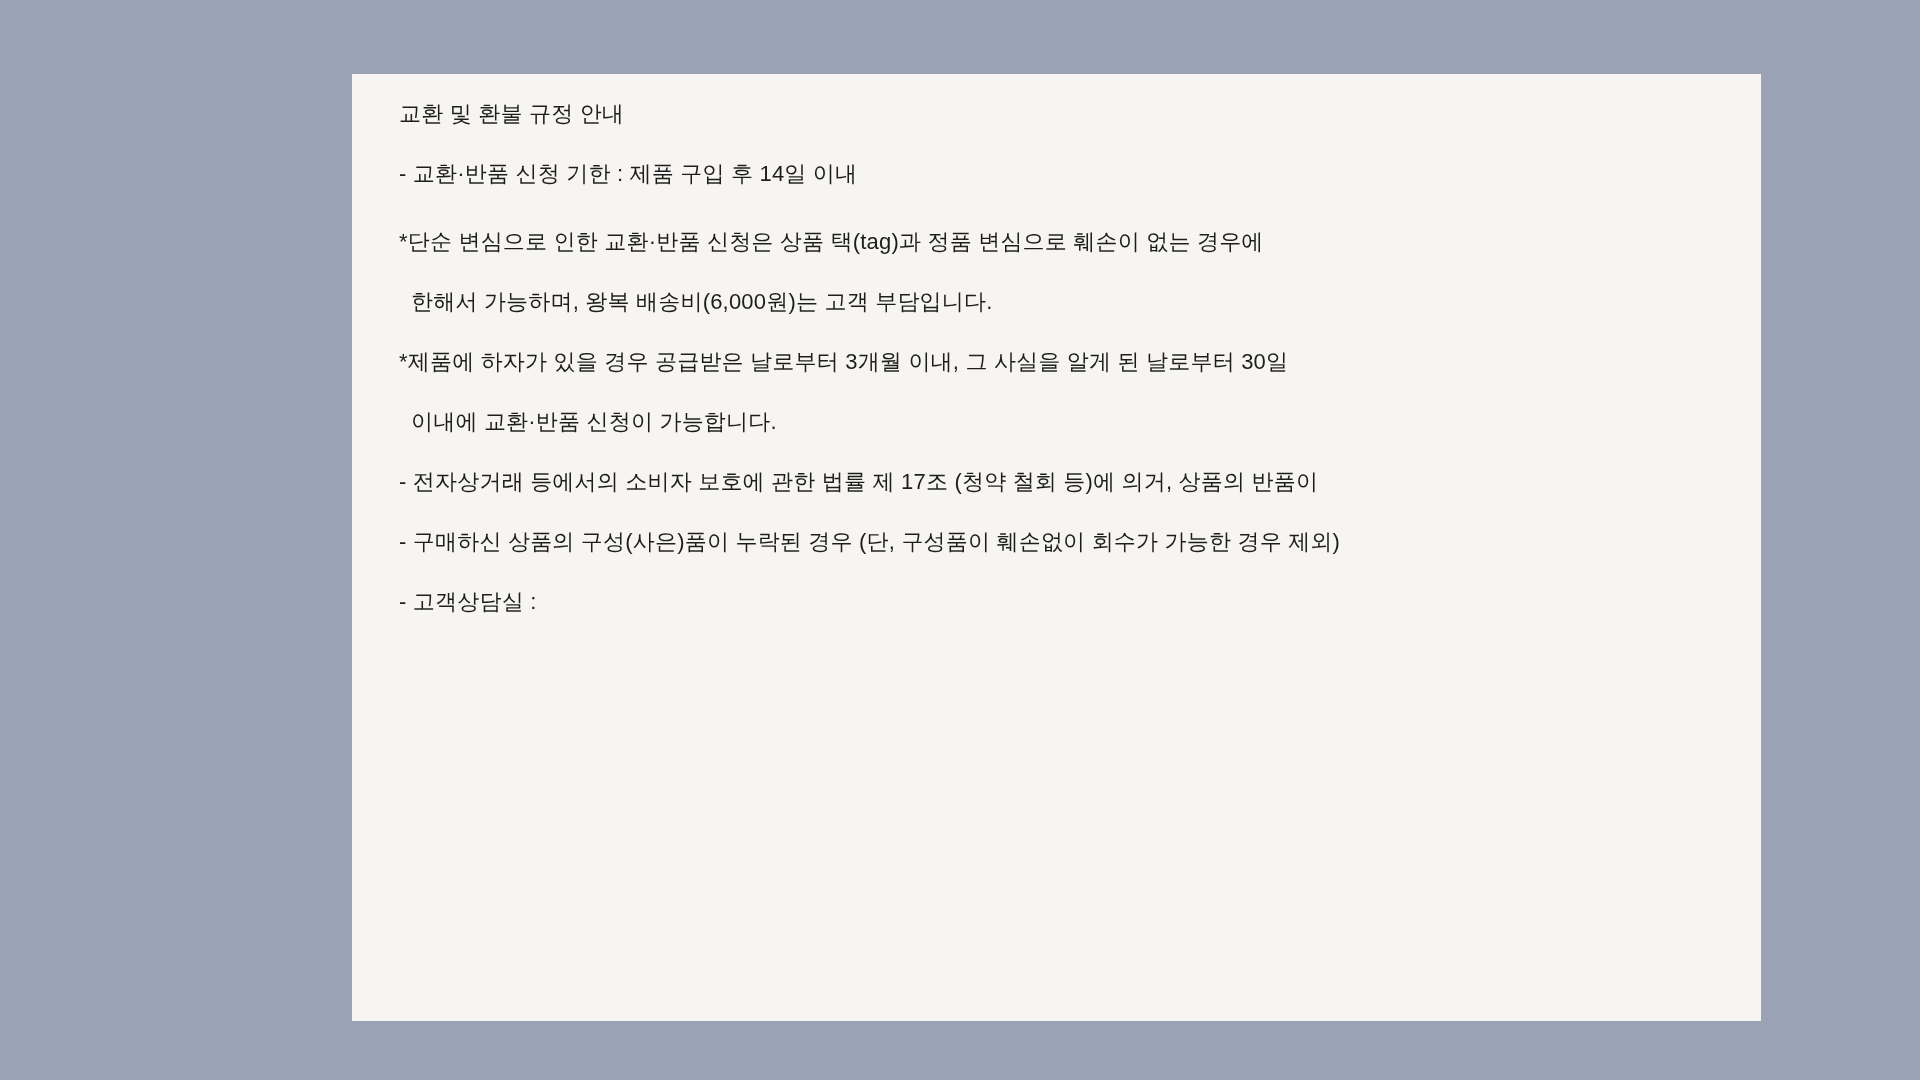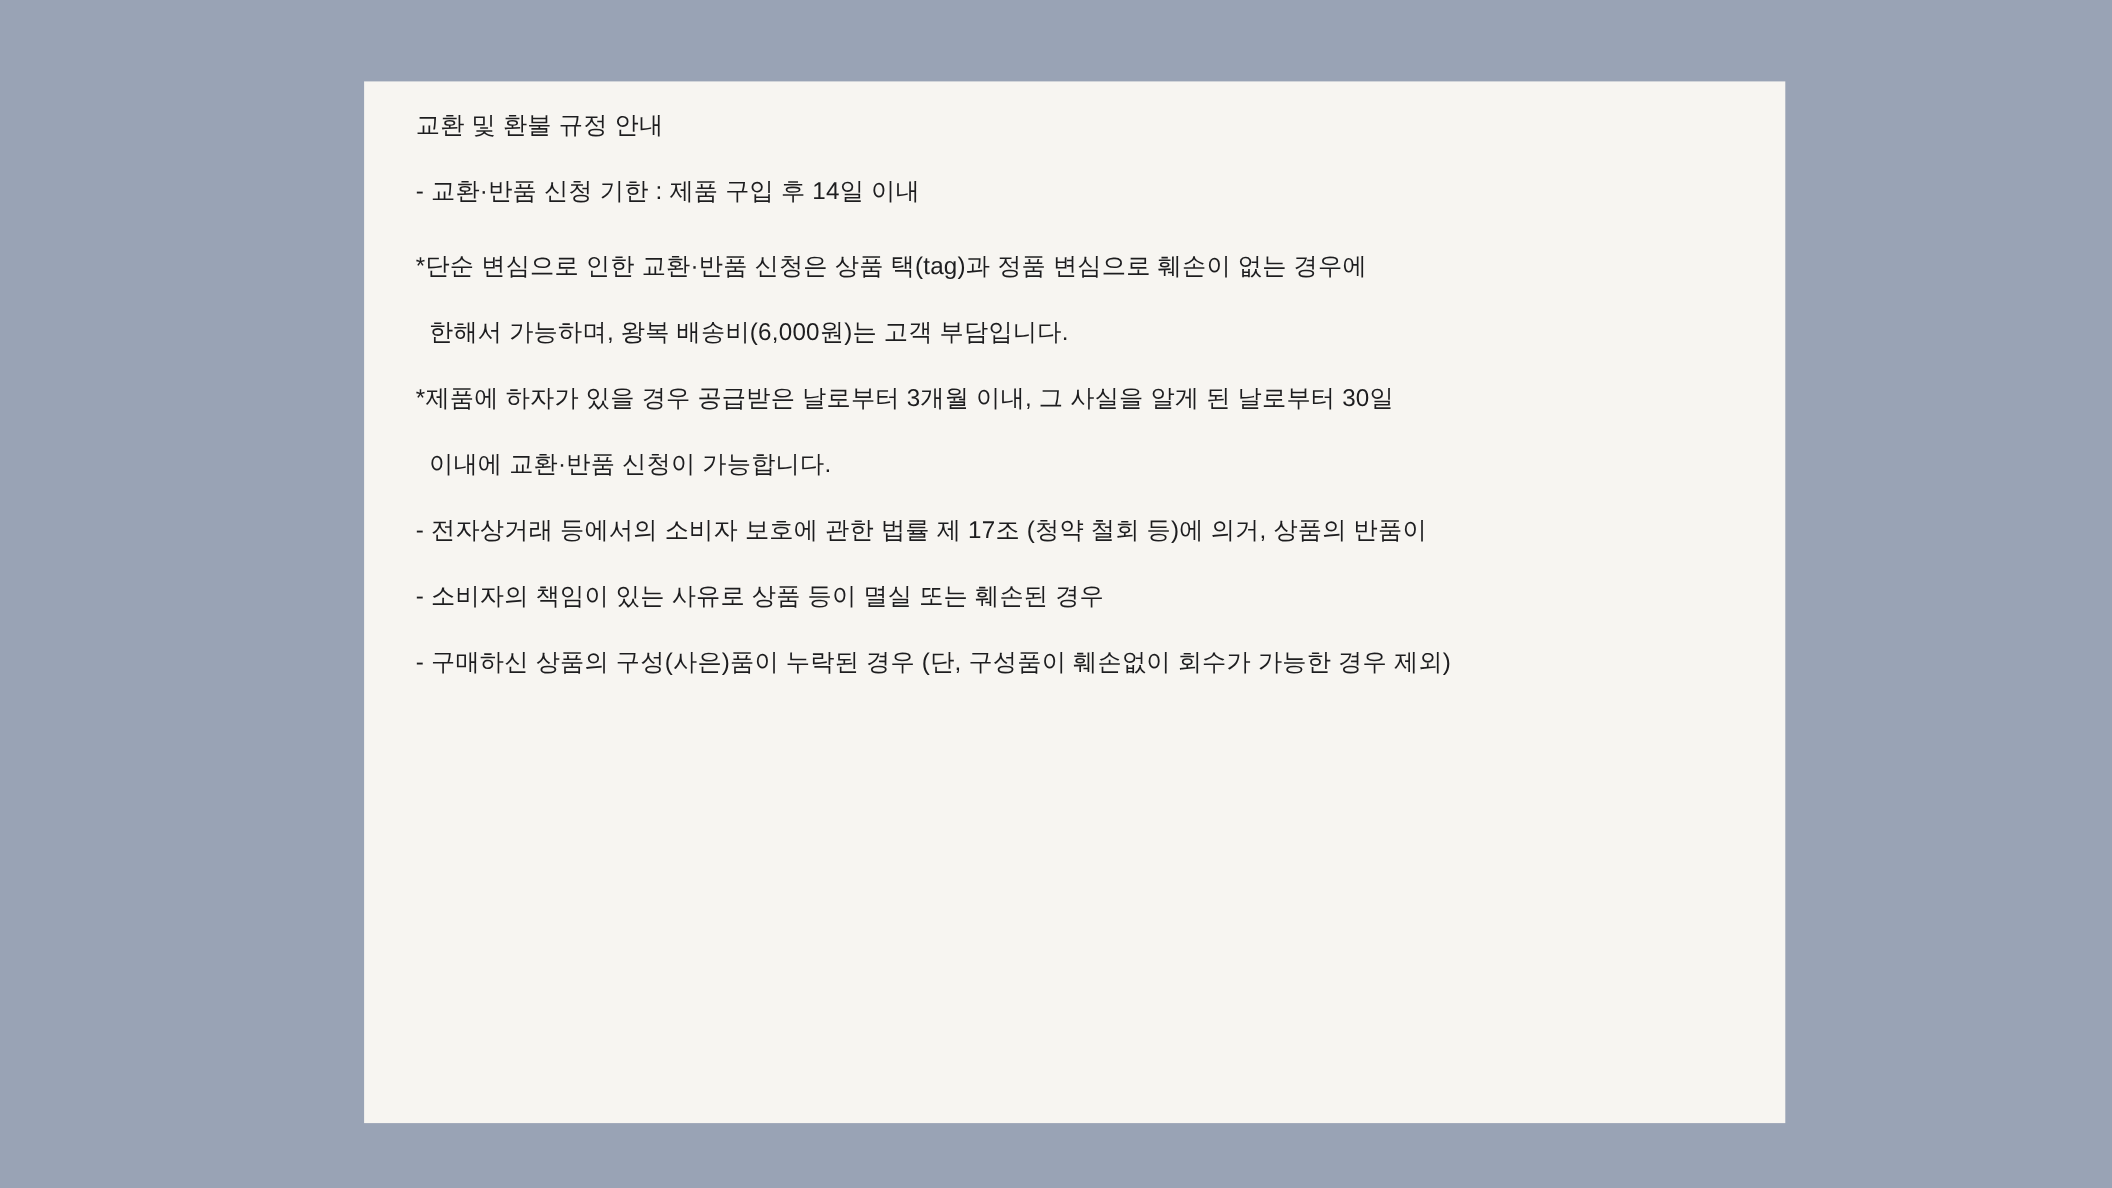--- a/index.html
+++ b/index.html
@@ -12,23 +12,23 @@
     width: 1920px;
     height: 1080px;
     overflow: hidden;
   }
   body {
     background: var(--bg);
     font-family: "Liberation Sans", "DejaVu Sans", sans-serif;
   }
   .panel {
     position: absolute;
-    left: 331px;
+    left: 352px;
     top: 74px;
-    width: 1292px;
+    width: 1409px;
     height: 947px;
     background: var(--panel);
     padding: 10px 20px 0 47px;
     color: var(--text);
     font-size: 22px;
     font-weight: 400;
   }
   .line {
     line-height: 60px;
     white-space: nowrap;
@@ -58,21 +58,21 @@
   <div class="line indent">한해서 가능하며, 왕복 배송비(6,000원)는 고객 부담입니다.</div>
 
   <div class="line">*제품에 하자가 있을 경우 공급받은 날로부터 3개월 이내, 그 사실을 알게 된 날로부터 30일</div>
 
   <div class="line indent">이내에 교환·반품 신청이 가능합니다.</div>
 
 
   <div class="line">- 전자상거래 등에서의 소비자 보호에 관한 법률 제 17조 (청약 철회 등)에 의거, 상품의 반품이</div>
 
 
-  <div class="line">- 소비자의 책임이 있는 사유로 상품 등이 멸실 또는 훼손된 경우</div>
 
 
   <div class="line">- 구매하신 상품의 구성(사은)품이 누락된 경우 (단, 구성품이 훼손없이 회수가 가능한 경우 제외)</div>
 
 
+  <div class="line">- 고객상담실 :</div>
 
 
 </div>
 
 </body></html>

